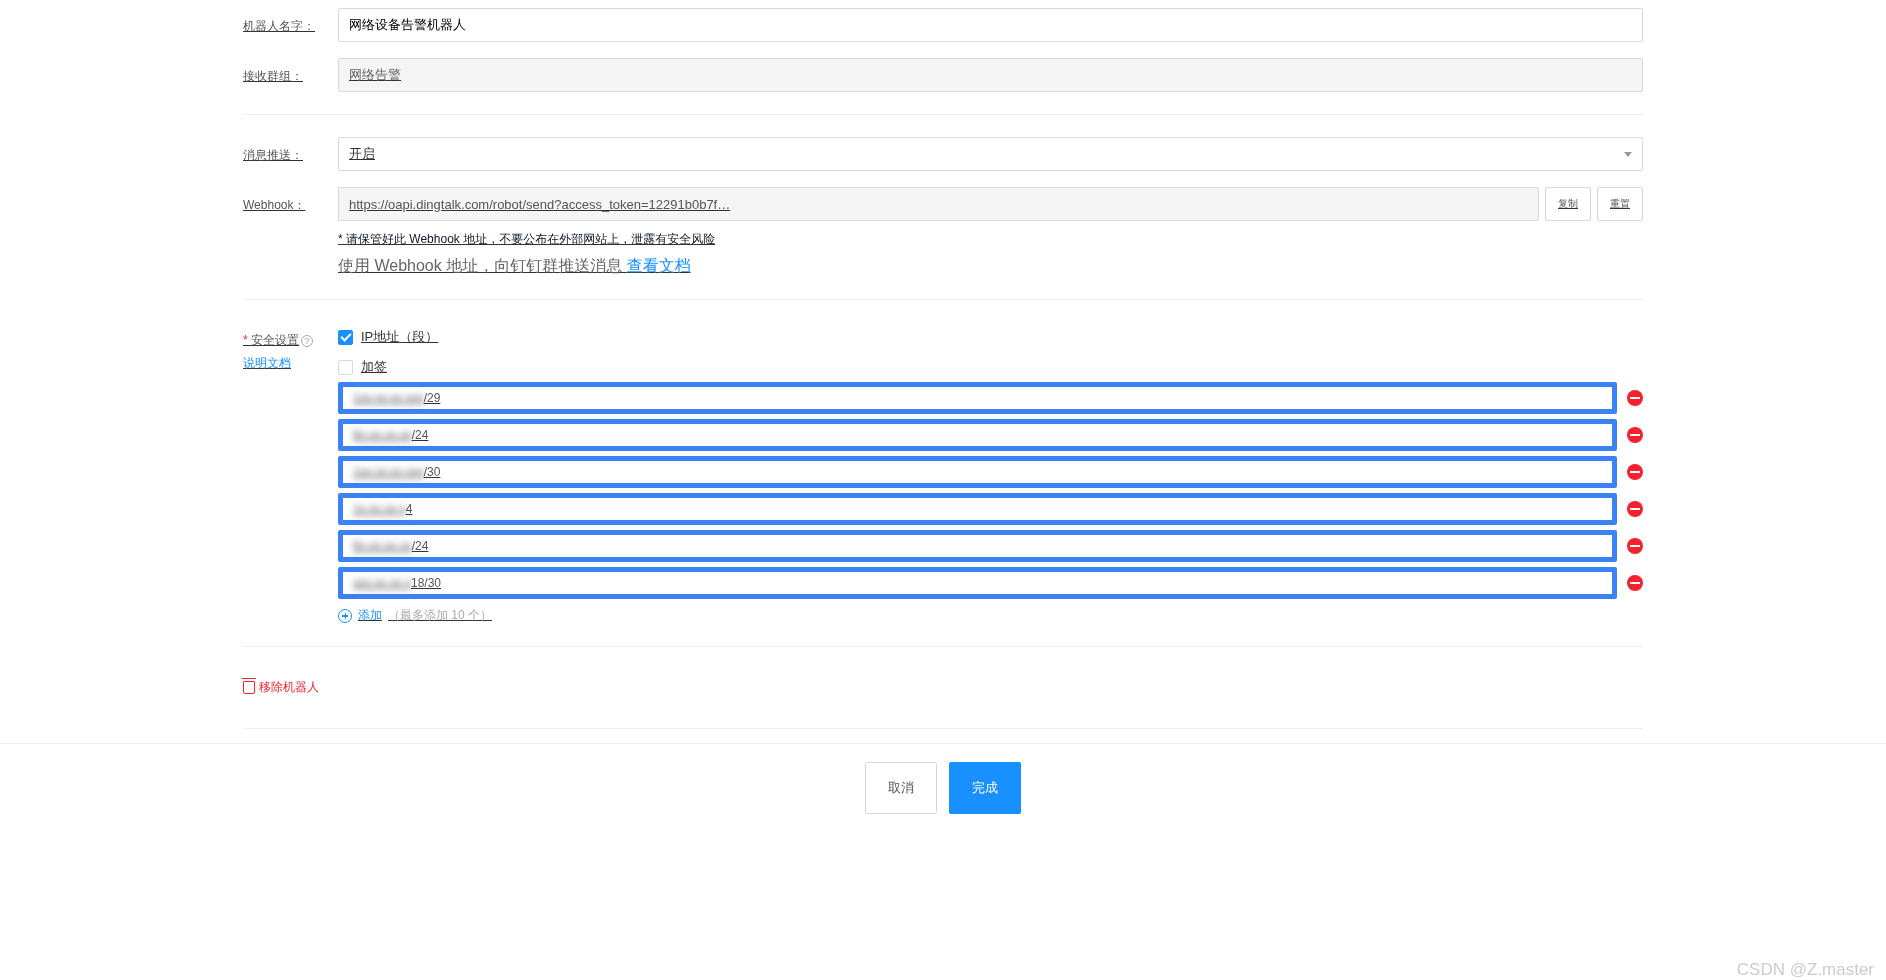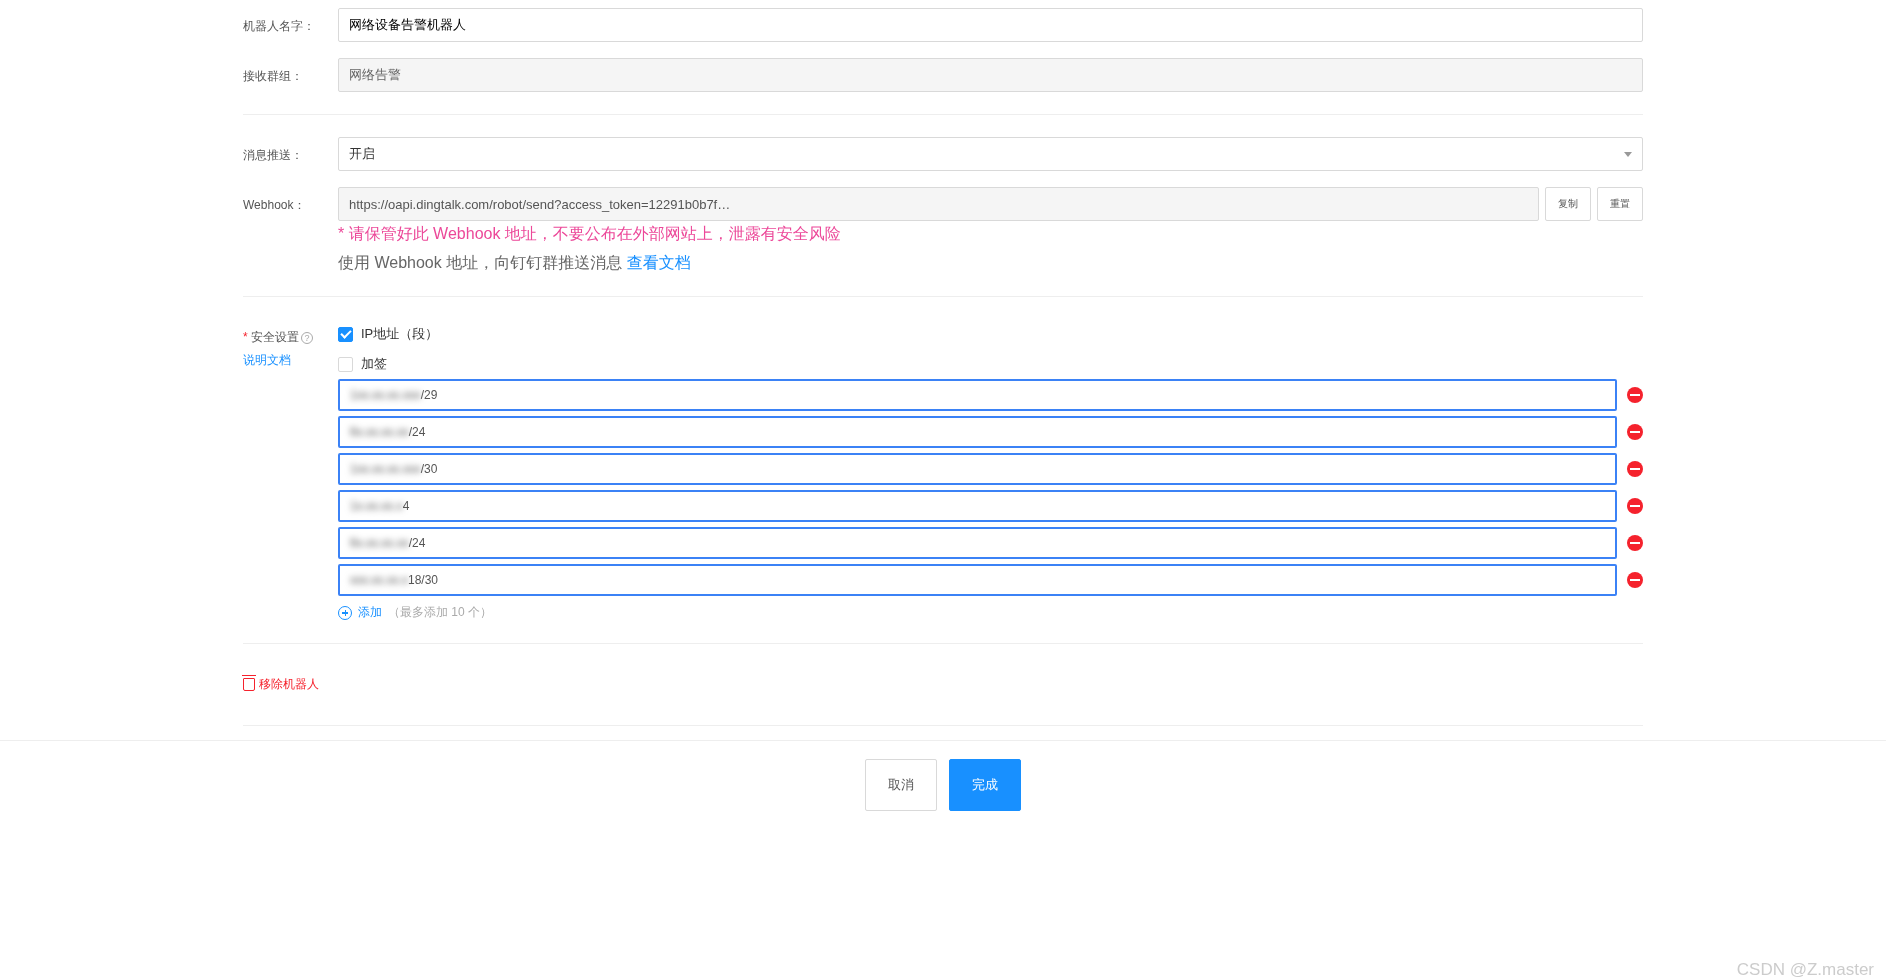--- a/index.html
+++ b/index.html
@@ -6,20 +6,21 @@
 body {
   font-family: -apple-system, BlinkMacSystemFont, "PingFang SC", "Microsoft YaHei", sans-serif;
   font-size: 13px;
   color: #333;
   background: #fff;
 }
 .container {
   max-width: 1500px;
   margin: 0 auto;
   padding: 0 50px;
+  text-decoration: underline;
 }
 .form-row {
   display: flex;
   align-items: flex-start;
   padding: 8px 0;
   gap: 10px;
 }
 .label-col {
   width: 85px;
   flex-shrink: 0;
@@ -88,23 +89,23 @@
   height: 34px;
   padding: 0 12px;
   border: 1px solid #d9d9d9;
   background: #fff;
   border-radius: 2px;
   cursor: pointer;
   font-size: 10px;
   color: #555;
 }
 .warn-text {
-  color: #ec4899;
-  font-size: 16px;
-  margin-top: 3px;
+  color: #0f172a;
+  font-size: 12px;
+  margin-top: 10px;
 }
 .help-text {
   color: #666;
   font-size: 16px;
   margin-top: 8px;
 }
 .help-text a {
   color: #1890ff;
   text-decoration: none;
 }
@@ -143,21 +144,21 @@
 }
 .ip-row {
   display: flex;
   align-items: center;
   gap: 10px;
   margin-bottom: 5px;
 }
 .ip-input {
   flex: 1;
   height: 32px;
-  border: 2px solid #3b82f6;
+  border: 5px solid #3b82f6;
   border-radius: 2px;
   padding: 0 10px;
   font-size: 12px;
   background: #fff;
   color: #555;
   display: flex;
   align-items: center;
 }
 .blur {
   filter: blur(3px);

